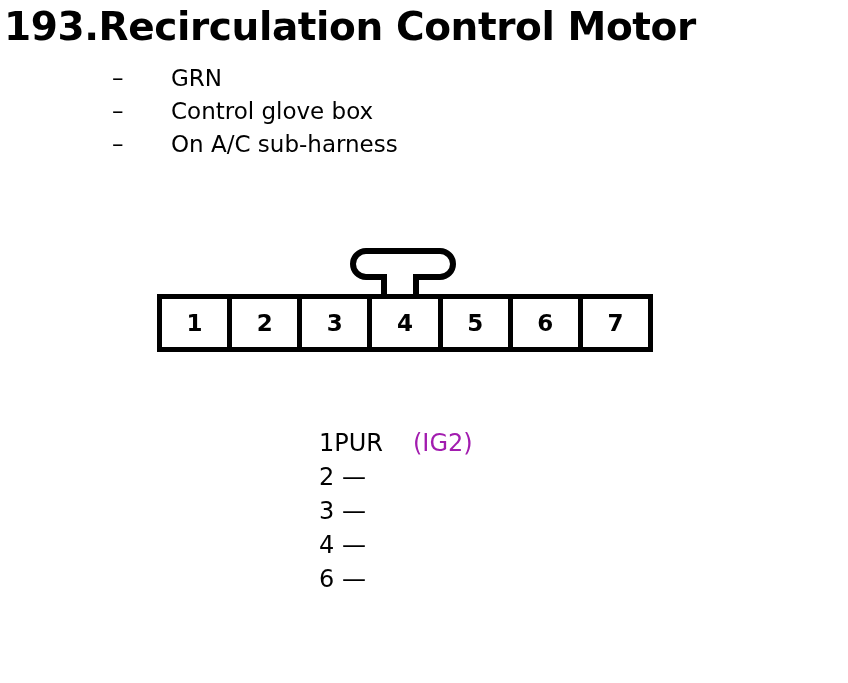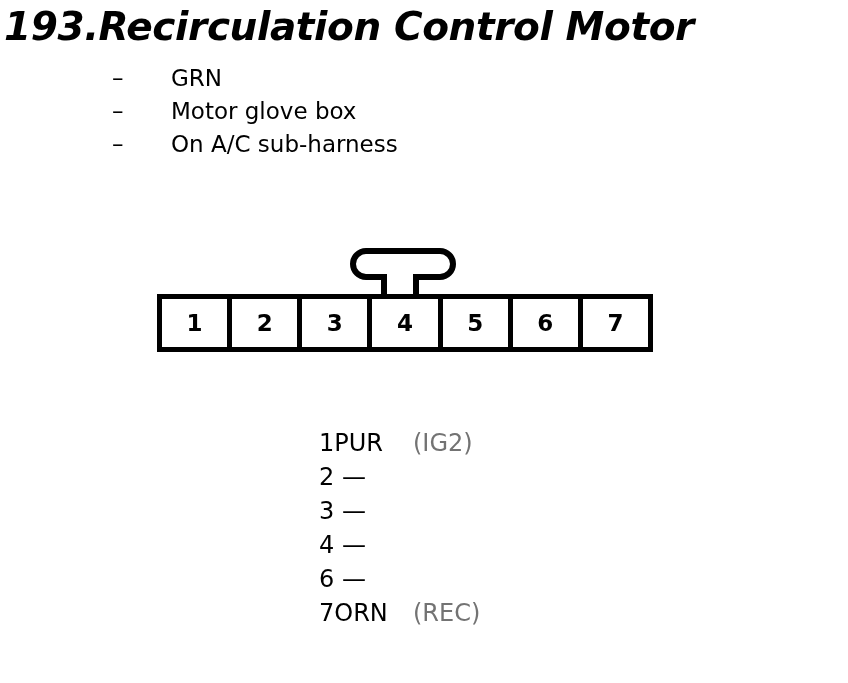--- a/index.html
+++ b/index.html
@@ -22,21 +22,20 @@
     left: 4px;
     top: 2px;
     width: 844px;
     font-family: "DejaVu Sans", "Liberation Sans", sans-serif;
     font-weight: bold;
     font-size: 39px;
     line-height: 50px;
     letter-spacing: -0.4px;
     white-space: nowrap;
     color: #000000;
-    font-style: italic;
   }
 
   
   #notes-list {
     position: absolute;
     left: 112px;
     top: 62px;
     width: 600px;
   }
   .note-row {
@@ -150,38 +149,38 @@
   }
   .pin-id {
     position: absolute;
     left: 0;
     top: 0;
   }
   .pin-signal {
     position: absolute;
     left: 94px;
     top: 0;
-    color: #737373;
+    color: #a21caf;
   }
 </style>
 </head>
 <body>
 
 <div id="page-title">193.Recirculation Control Motor</div>
 
 <div id="notes-list">
 
   <div class="note-row">
     <span class="note-dash">–</span>
     <span class="note-text">GRN</span>
   </div>
 
   <div class="note-row">
     <span class="note-dash">–</span>
-    <span class="note-text">Motor glove box</span>
+    <span class="note-text">Control glove box</span>
   </div>
 
   <div class="note-row">
     <span class="note-dash">–</span>
     <span class="note-text">On A/C sub-harness</span>
   </div>
 
 </div>
 
 <div id="connector-diagram">
@@ -225,18 +224,14 @@
     <span class="pin-id">4 —</span>
     <span class="pin-signal"></span>
   </div>
 
 
   <div class="pin-row">
     <span class="pin-id">6 —</span>
     <span class="pin-signal"></span>
   </div>
 
-  <div class="pin-row">
-    <span class="pin-id">7ORN</span>
-    <span class="pin-signal">(REC)</span>
-  </div>
 
 </div>
 
 </body></html>

